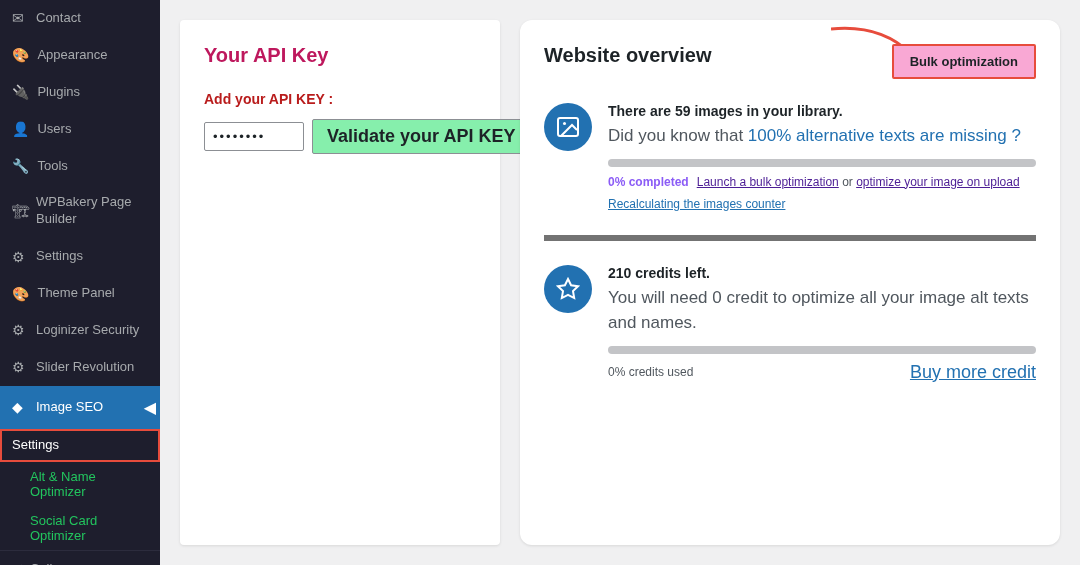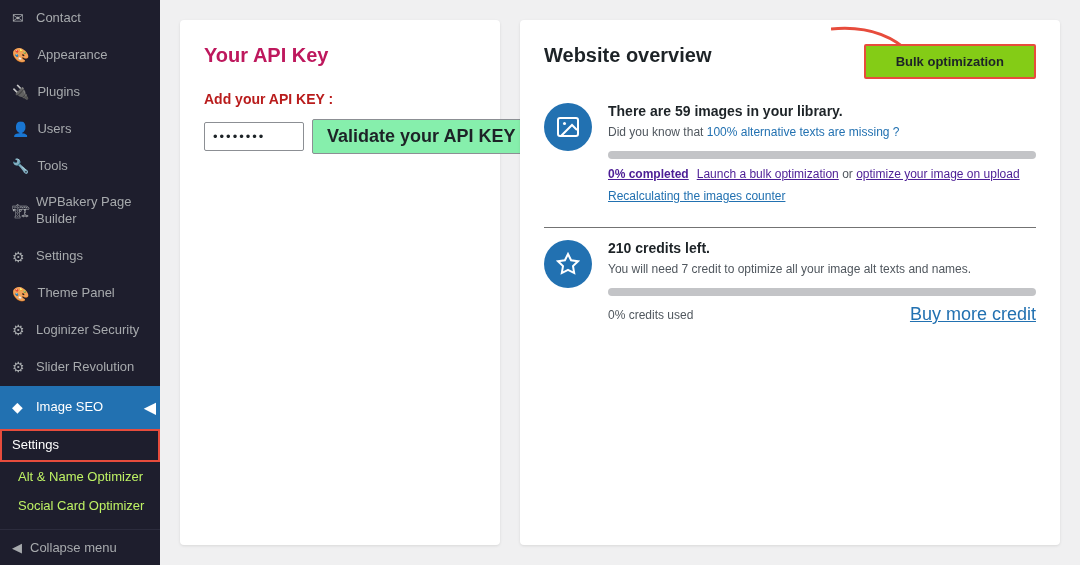--- a/index.html
+++ b/index.html
@@ -24,23 +24,23 @@
       cursor: pointer;
       font-size: 13px;
       color: #a7aaad;
       transition: background 0.15s;
     }
     .sidebar-item.active { background: #2271b1; color: #fff; }
     .sidebar-item.active-settings { background: transparent; color: #fff; border: 2px solid #e74c3c; }
     .sidebar-item .icon { font-size: 14px; min-width: 16px; }
     .sidebar-item .label { line-height: 1.3; }
     .sidebar-sub-item {
-      padding: 7px 12px 7px 18px;
-      font-size: 13px;
-      color: #bef264;
+      padding: 7px 12px 7px 30px;
+      font-size: 13px;
+      color: #22c55e;
       cursor: pointer;
     }
     .sidebar-collapse {
       margin-top: auto;
       padding: 10px 12px;
       display: flex;
       align-items: center;
       gap: 8px;
       font-size: 13px;
       color: #a7aaad;
@@ -101,55 +101,55 @@
       font-size: 18px;
       font-weight: 600;
       color: #1d2327;
       cursor: pointer;
       white-space: nowrap;
     }
 
     
     .overview-panel {
       background: #fff;
-      border-radius: 4px;
+      border-radius: 12px;
       padding: 24px;
       flex: 1;
       box-shadow: 0 1px 3px rgba(0,0,0,0.1);
       overflow-y: auto;
     }
     .overview-header {
       display: flex;
       align-items: flex-start;
       justify-content: space-between;
       margin-bottom: 24px;
       position: relative;
     }
     .overview-header h2 {
       font-size: 20px;
       font-weight: 700;
       color: #1d2327;
     }
     .bulk-optimization-btn {
       border: 2px solid #e74c3c;
-      background: #84cc16;
+      background: #f9a8d4;
       color: #1d2327;
       font-size: 13px;
       font-weight: 700;
-      padding: 8px 30px;
+      padding: 8px 16px;
       border-radius: 2px;
       cursor: pointer;
       position: relative;
       white-space: nowrap;
     }
 
     .overview-section {
-      margin-bottom: 12px;
+      margin-bottom: 24px;
       padding-bottom: 24px;
-      border-bottom: 1px solid #737373;
+      border-bottom: 6px solid #737373;
     }
     .overview-section:last-child { border-bottom: none; margin-bottom: 0; }
     .section-row {
       display: flex;
       align-items: flex-start;
       gap: 16px;
     }
     .circle-icon {
       width: 48px;
       height: 48px;
@@ -163,21 +163,21 @@
       min-width: 48px;
     }
     .section-content { flex: 1; }
     .section-title {
       font-size: 14px;
       font-weight: 600;
       color: #1d2327;
       margin-bottom: 4px;
     }
     .section-desc {
-      font-size: 12px;
+      font-size: 17px;
       color: #50575e;
       margin-bottom: 10px;
       line-height: 1.5;
     }
     .progress-bar-bg {
       background: #c3c4c7;
       border-radius: 4px;
       height: 8px;
       width: 100%;
       margin-bottom: 8px;
@@ -189,24 +189,23 @@
       width: 0%;
     }
     .progress-info {
       display: flex;
       align-items: flex-start;
       gap: 8px;
       margin-bottom: 8px;
     }
     .progress-label {
       font-size: 12px;
-      color: #4c1d95;
+      color: #8b5cf6;
       font-weight: 600;
       min-width: 70px;
-      text-decoration: underline;
     }
     .progress-links {
       font-size: 12px;
       color: #50575e;
     }
     .progress-links a {
       color: #4c1d95;
     }
     .recalc-link {
       font-size: 12px;
@@ -358,21 +357,21 @@
 
     <div class="overview-section">
       <div class="section-row">
         <div class="circle-icon" style="background:#2271b1;">
           <svg width="24" height="24" viewBox="0 0 24 24" fill="white">
             <polygon points="12,2 15.09,8.26 22,9.27 17,14.14 18.18,21.02 12,17.77 5.82,21.02 7,14.14 2,9.27 8.91,8.26" fill="none" stroke="white" stroke-width="2"></polygon>
           </svg>
         </div>
         <div class="section-content">
           <div class="section-title">210 credits left.</div>
-          <div class="section-desc">You will need 7 credit to optimize all your image alt texts and names.</div>
+          <div class="section-desc">You will need 0 credit to optimize all your image alt texts and names.</div>
           <div class="progress-bar-bg">
             <div class="progress-bar-fill" style="width:0%;"></div>
           </div>
           <div class="credits-footer">
             <span class="credits-used">0% credits used</span>
             <a href="#" class="buy-more-link">Buy more credit</a>
           </div>
         </div>
       </div>
     </div>

